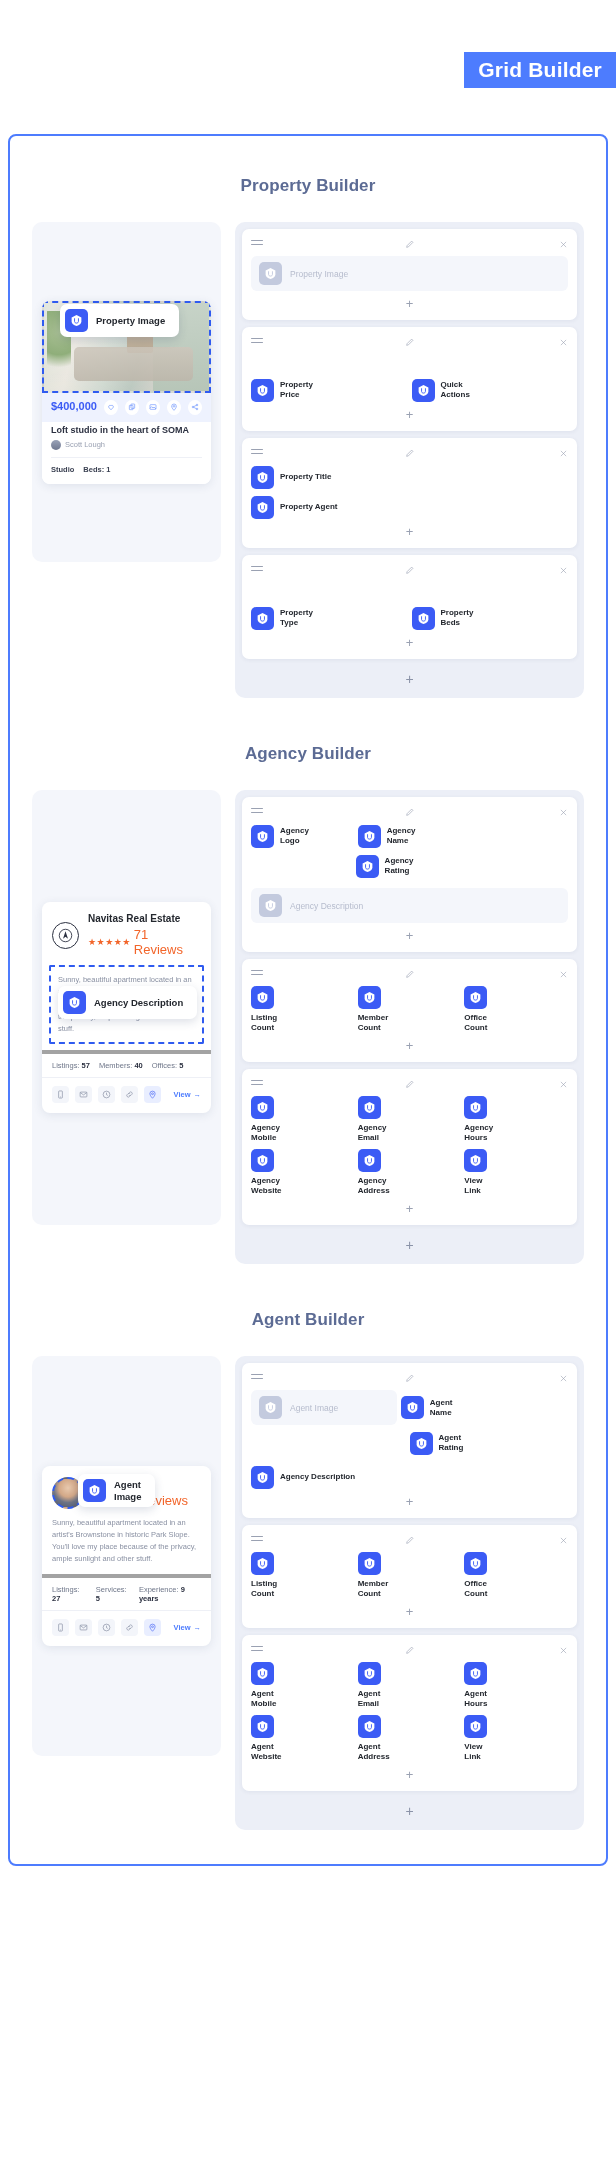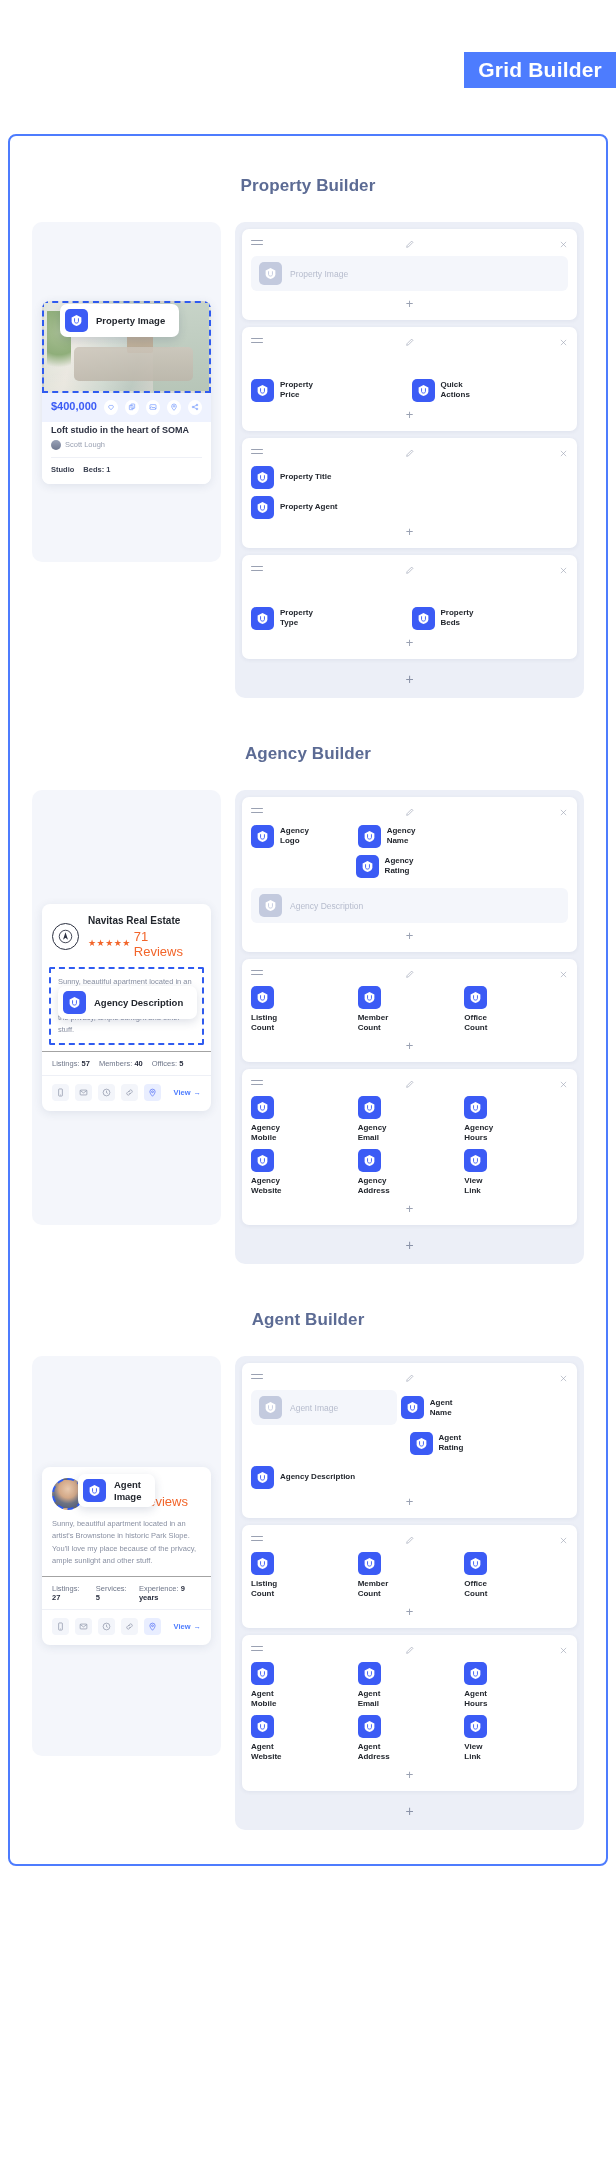--- a/index.html
+++ b/index.html
@@ -186,21 +186,21 @@
     position: relative;
   }
   .acard-desc.dashed {
     border: 2px dashed #2f5bf0;
     margin: 0 7px 6px 7px;
     padding: 7px 7px;
     border-radius: 2px;
   }
   .acard-stats {
     display: flex; gap: 9px; padding: 7px 10px;
-    border-top: 1px solid #a3a3a3;
+    border-top: 4px solid #a3a3a3;
   }
   .acard-stats span { font-size: 7.5px; color: #6e7689; }
   .acard-stats b { color: #2b3040; }
   .acard-actions {
     display: flex; align-items: center; gap: 6px;
     padding: 8px 10px 10px 10px;
     border-top: 1px solid #eef0f6;
   }
   .act-sq {
     width: 17px; height: 17px; border-radius: 4px;

